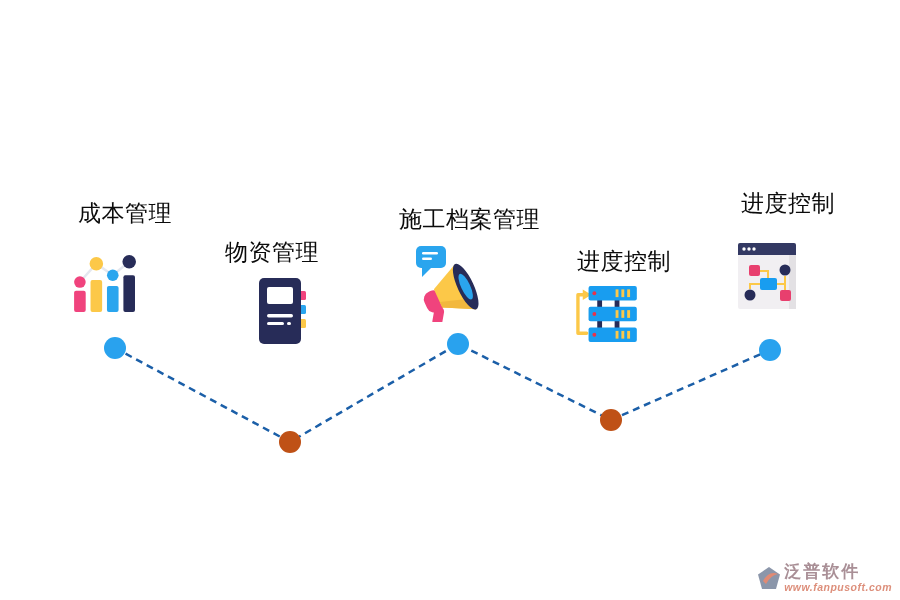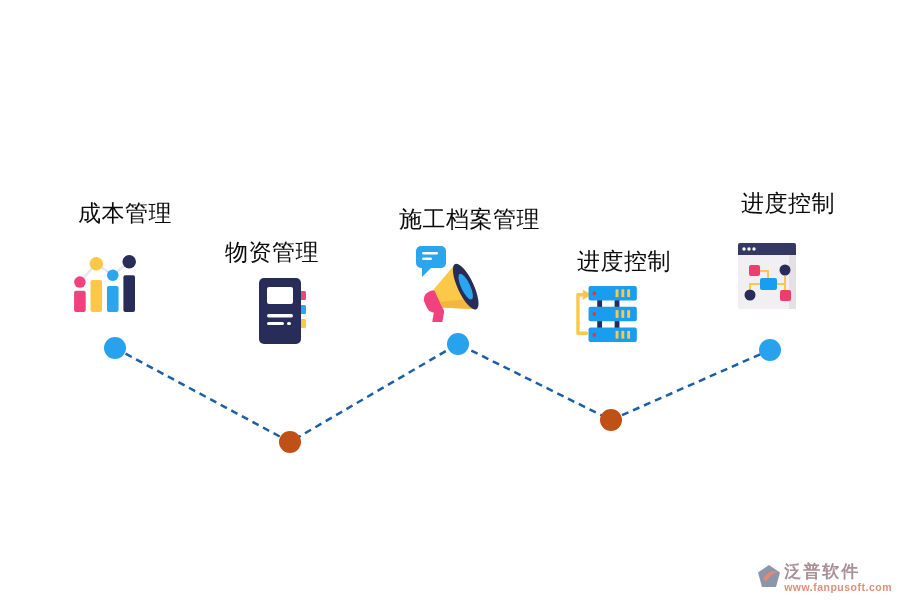--- a/index.html
+++ b/index.html
@@ -19,25 +19,25 @@
   .module-icon{position:absolute;}
   
   .label-1{left:78px;top:198px}  .icon-1{left:72px;top:254px}
   .label-2{left:225px;top:237px} .icon-2{left:259px;top:278px}
   .label-3{left:399px;top:204px} .icon-3{left:408px;top:238px}
   .label-4{left:577px;top:246px} .icon-4{left:570px;top:286px}
   .label-5{left:741px;top:188px} .icon-5{left:738px;top:243px}
 
   .watermark{
     position:absolute;right:8px;bottom:8px;
-    display:flex;align-items:center;gap:3px;
+    display:flex;align-items:flex-end;gap:3px;
   }
   .watermark-text{display:flex;flex-direction:column;align-items:flex-start;line-height:1;}
   .watermark-brand{font-size:17px;font-weight:700;color:#a98f96;letter-spacing:2px;}
-  .watermark-url{font-size:10.5px;font-weight:700;color:#dd8f7b;letter-spacing:0.5px;margin-top:2px;}
+  .watermark-url{font-size:10.5px;font-weight:700;color:#dd8f7b;letter-spacing:0.5px;margin-top:2px;font-style:italic;}
 </style>
 </head>
 <body>
 
 <div class="canvas">
 
   <svg class="connector-svg">
     <polyline id="connector-line" fill="none" points="115,348 290,442 458,344 611,420 770,350" stroke="#1b5fa8" stroke-width="2.5" stroke-dasharray="7 5"></polyline>
     <g id="connector-nodes">
         <circle cx="115" cy="348" r="11" fill="#29a2ee"></circle>

